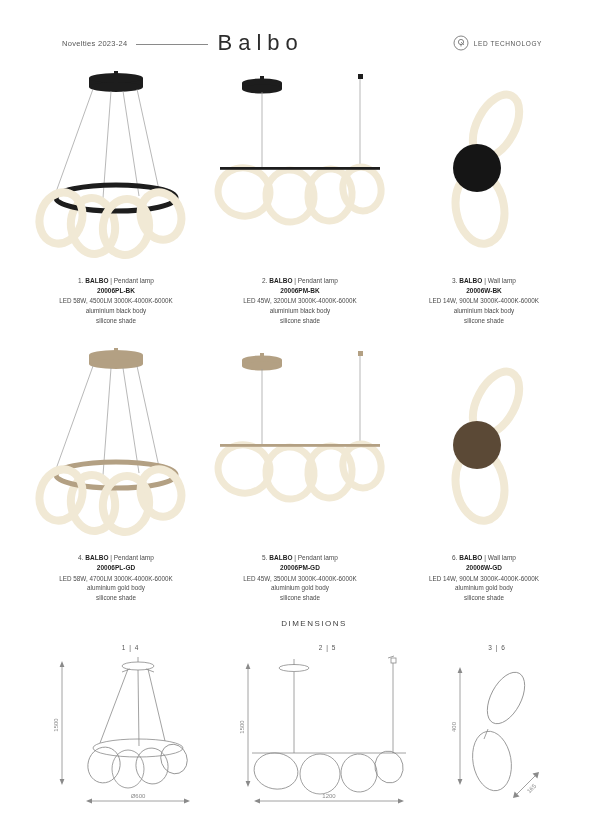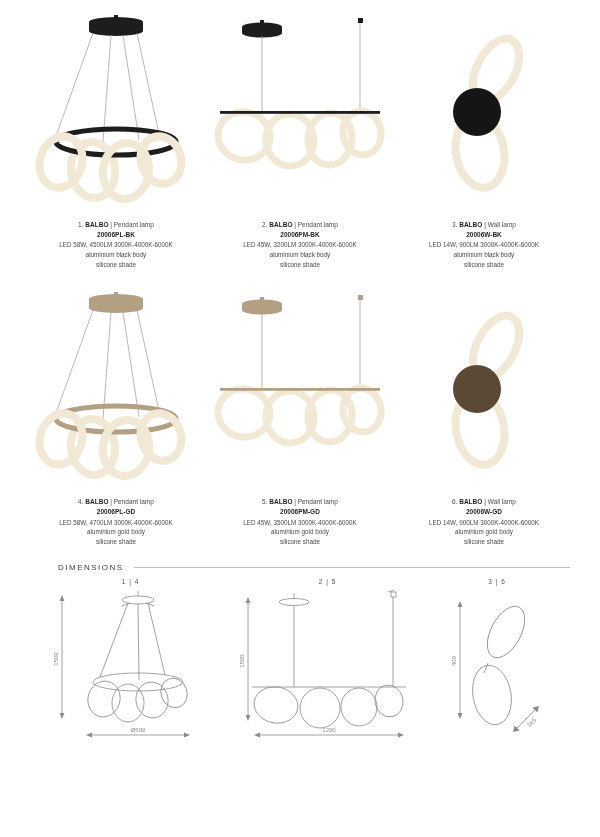--- a/index.html
+++ b/index.html
@@ -32,35 +32,49 @@
   .cap .code { font-weight:bold; color:#1e1e1e; font-size:6.5px; }
   
   .cable { stroke:#9a9a9a; stroke-width:.7; fill:none; }
   .tube  { stroke:#f1e9d5; stroke-width:8; fill:none; stroke-linecap:round; }
   .tube2 { stroke:#f1e9d5; stroke-width:7; fill:none; stroke-linecap:round; }
   .bk .body-f { fill:#1d1d1d; } .bk .body-s { stroke:#1d1d1d; fill:none; }
   .gd .body-f { fill:#b3a083; } .gd .body-s { stroke:#b3a083; fill:none; }
   .bk .disc { fill:#151515; } .gd .disc { fill:#5b4936; }
   
   .dims { padding:16px 30px 0 30px; }
-  .dims-header { display:flex; align-items:center; gap:10px; padding-left:28px; }
+  .dims-header { display:flex; align-items:center; gap:10px; padding-left:28px;flex-direction:column; }
   .dims-label { font-size:8px; letter-spacing:1.5px; color:#3f3f3f; white-space:nowrap; }
   .dims-rule { flex:1; height:1px; background:#bdbdbd; }
   .dims-row { display:flex; justify-content:space-between; padding:6px 8px 0 8px; }
   .ddraw { display:flex; flex-direction:column; align-items:center; }
   .dref { font-size:6.5px; color:#555; letter-spacing:1px; margin-bottom:2px; }
   .dline { stroke:#8a8a8a; stroke-width:.8; fill:none; }
   .dfill { fill:#8a8a8a; stroke:none; }
   .dtext { font-size:6px; fill:#8a8a8a; }
 </style>
 </head>
 <body>
 
 <div class="page">
 
+  <div class="header">
+    <span class="novelties">Novelties 2023-24</span>
+    <span class="header-rule"></span>
+    <span class="page-title">Balbo</span>
+    <div class="led-badge">
+      <svg width="16" height="16" viewBox="0 0 16 16">
+        <circle cx="8" cy="8" r="7" fill="none" stroke="#777" stroke-width="0.9"></circle>
+        <circle cx="8" cy="7" r="2.6" fill="none" stroke="#777" stroke-width="0.9"></circle>
+        <path d="M7 9.4 h2 M7.2 10.8 h1.6" stroke="#777" stroke-width="0.8" fill="none"></path>
+        <path d="M8 7 l3 3" stroke="#777" stroke-width="0.8"></path>
+      </svg>
+      <span class="txt">LED TECHNOLOGY</span>
+    </div>
+  </div>
 
   <div class="grid">
 
     <figure class="card">
       <div class="imgbox">
         <svg class="bk" width="170" height="202" viewBox="0 0 170 202">
           <g>
             <rect class="body-f" x="58" y="8" width="54" height="9"></rect>
             <ellipse class="body-f" cx="85" cy="8" rx="27" ry="5"></ellipse>
             <ellipse class="body-f" cx="85" cy="17" rx="27" ry="5"></ellipse>

